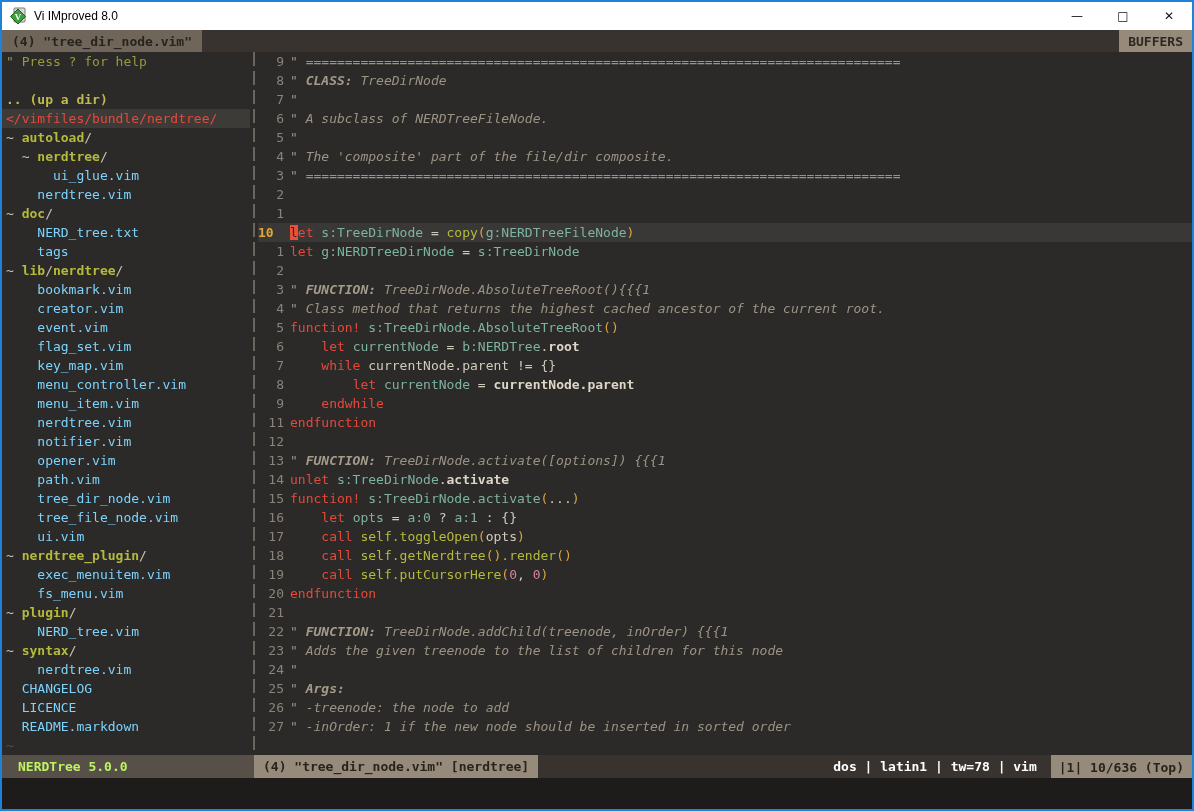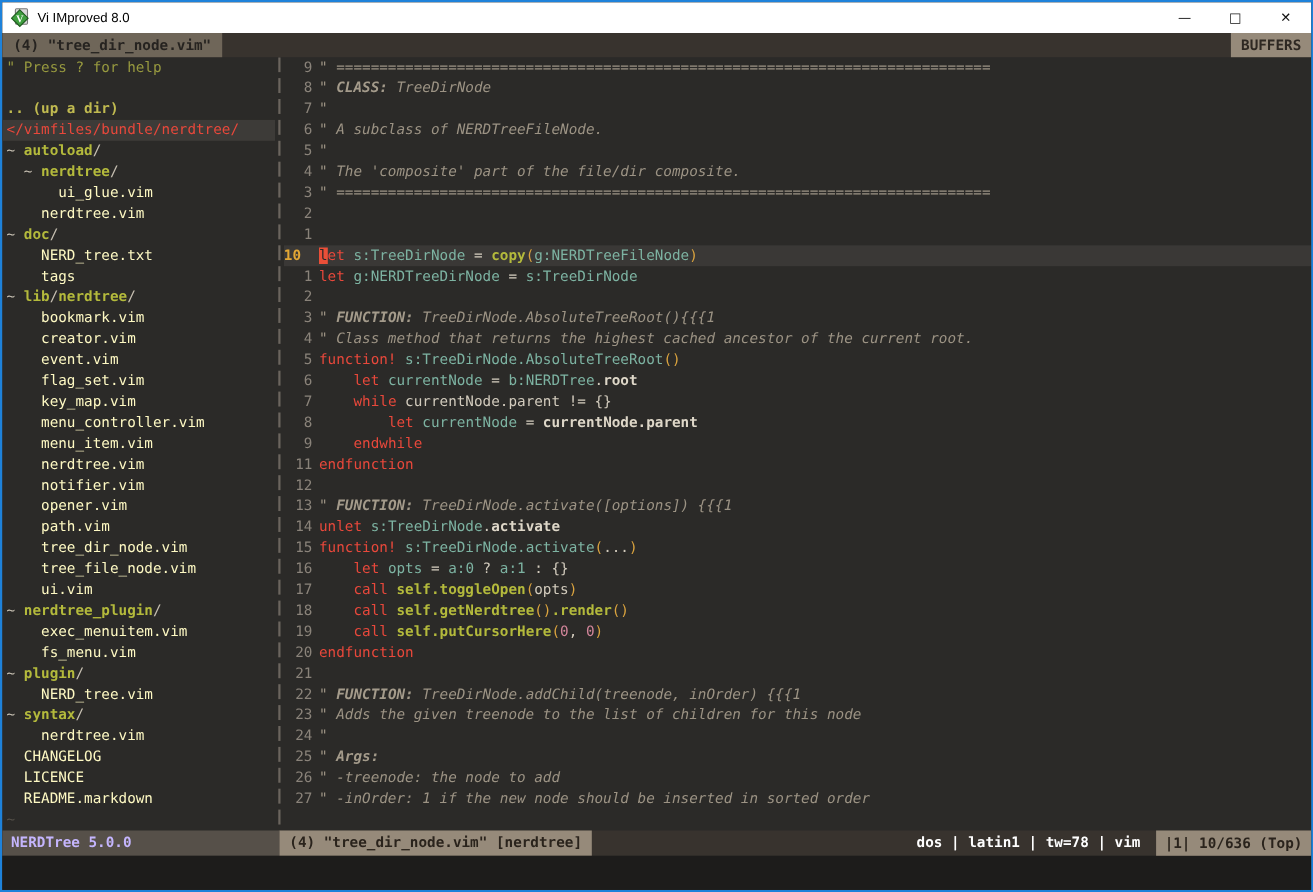--- a/index.html
+++ b/index.html
@@ -19,46 +19,46 @@
   .tab{background:#6f6659;color:#262320;padding:0 10px;display:flex;align-items:center;white-space:pre;}
   .tabline .tspacer{flex:1;}
   .buffers{background:#968a7a;color:#2e2822;padding:4px 9px;display:flex;align-items:center;}
   
   .main{flex:1;display:flex;overflow:hidden;font-size:13px;}
   .nerdtree{width:248px;flex:0 0 auto;overflow:hidden;}
   .nt-row{height:19px;line-height:19px;white-space:pre;padding-left:4px;}
   .nt-hl{background:#3d3b38;}
   .nt-help{color:#97993f;}
   .nt-dir{color:#b4ba3c;font-weight:bold;}
-  .nt-file{color:#fef9c3;}
+  .nt-file{color:#7dd3fc;}
   .nt-tree{color:#c9c2b4;}
   .nt-up{color:#c0ba50;font-weight:bold;}
   .nt-root{color:#e8483b;}
   .nt-tilde{color:#55504a;}
   .vsep{width:8px;flex:0 0 auto;
     background-image:repeating-linear-gradient(to bottom,#6b655e 0 14px,transparent 14px 19px);
     background-size:2px 19px;background-repeat:repeat-y;background-position:3px 0;}
   .editor{flex:1;overflow:hidden;}
   .cl{height:19px;line-height:19px;white-space:pre;}
   .cl .num{display:inline-block;width:26px;padding-right:6px;text-align:right;color:#8a837a;}
   .cl.cur{background:#3a3836;}
   .cl.cur .num{text-align:left;color:#e2a735;font-weight:bold;}
   .tk-c{color:#9c9384;font-style:italic;}
   .tk-cb{color:#a49b8b;font-style:italic;font-weight:bold;}
   .tk-r{color:#e8483b;}
   .tk-t{color:#7db3a2;text-align:center;}
-  .tk-g{color:#b4ba3c;font-weight:bold;}
+  .tk-g{color:#b4ba3c;font-weight:normal;}
   .tk-y{color:#dba43f;}
   .tk-p{color:#d3869b;}
   .tk-w{color:#d2cbbd;}
   .tk-wb{color:#ded7c8;font-weight:bold;}
   .tk-cursor{background:#ea4f38;color:#2b2a28;}
   
   .statusrow{height:23px;flex:0 0 auto;display:flex;font-size:13px;font-weight:bold;align-items:stretch;}
-  .st-nerdtree{width:252px;flex:0 0 auto;background:#565049;color:#c4b5fd;display:flex;align-items:center;padding-left:8px;box-sizing:border-box;}
+  .st-nerdtree{width:252px;flex:0 0 auto;background:#565049;color:#bef264;display:flex;align-items:center;padding-left:16px;box-sizing:border-box;}
   .st-editor{flex:1;background:#38332e;display:flex;align-items:stretch;}
   .st-file{background:#968a7a;color:#2a231c;display:flex;align-items:center;padding:0 9px;white-space:pre;}
   .st-spacer{flex:1;}
   .st-right{color:#ffffff;display:flex;align-items:center;white-space:pre;padding-right:6px;}
   .st-pos{background:#968a7a;color:#2a231c;display:flex;align-items:center;padding:12px 8px;white-space:pre;margin-left:8px;}
   
   .cmdline{height:31px;flex:0 0 auto;background:#1d1c1b;}
 </style>
 </head>
 <body>

